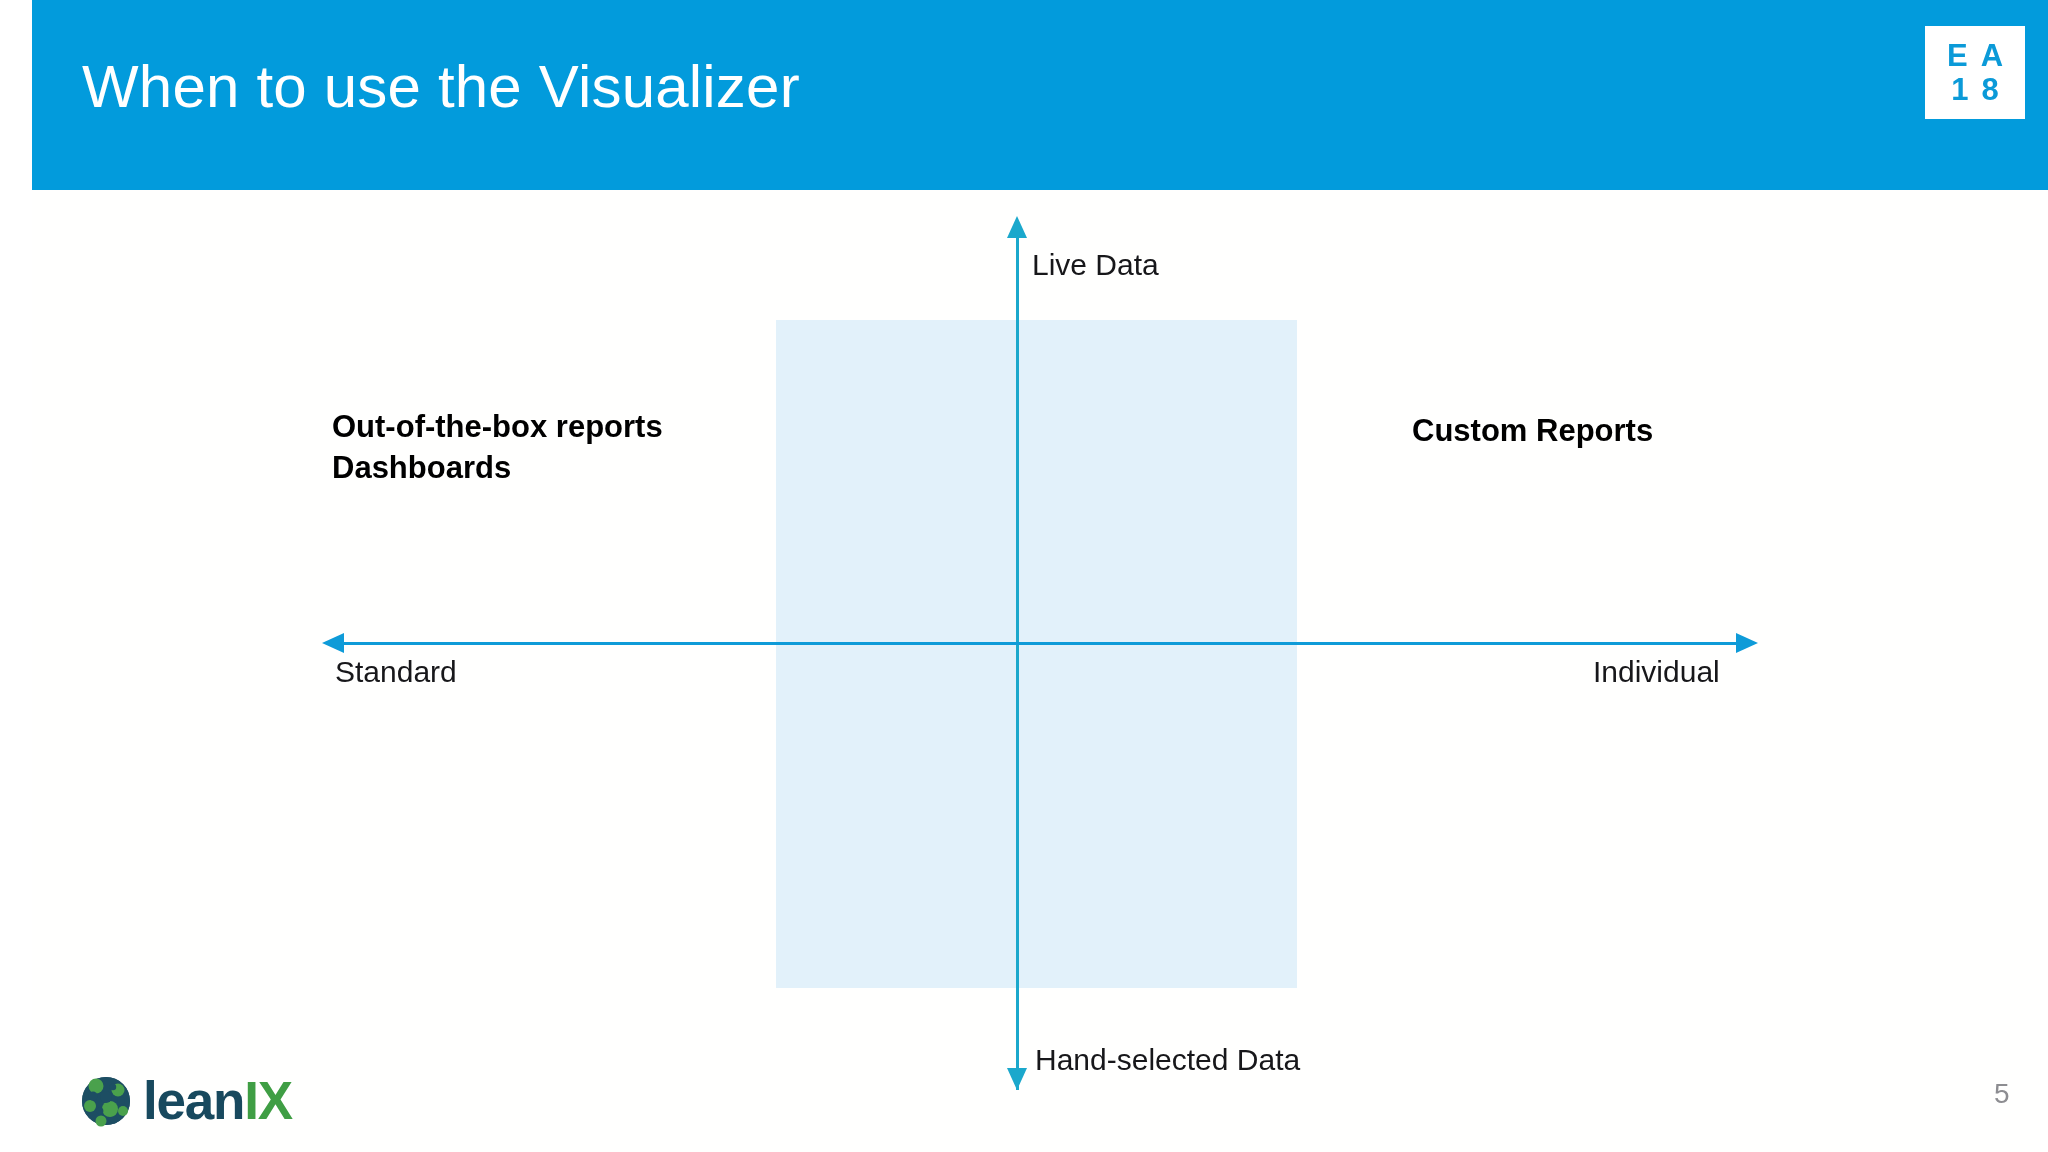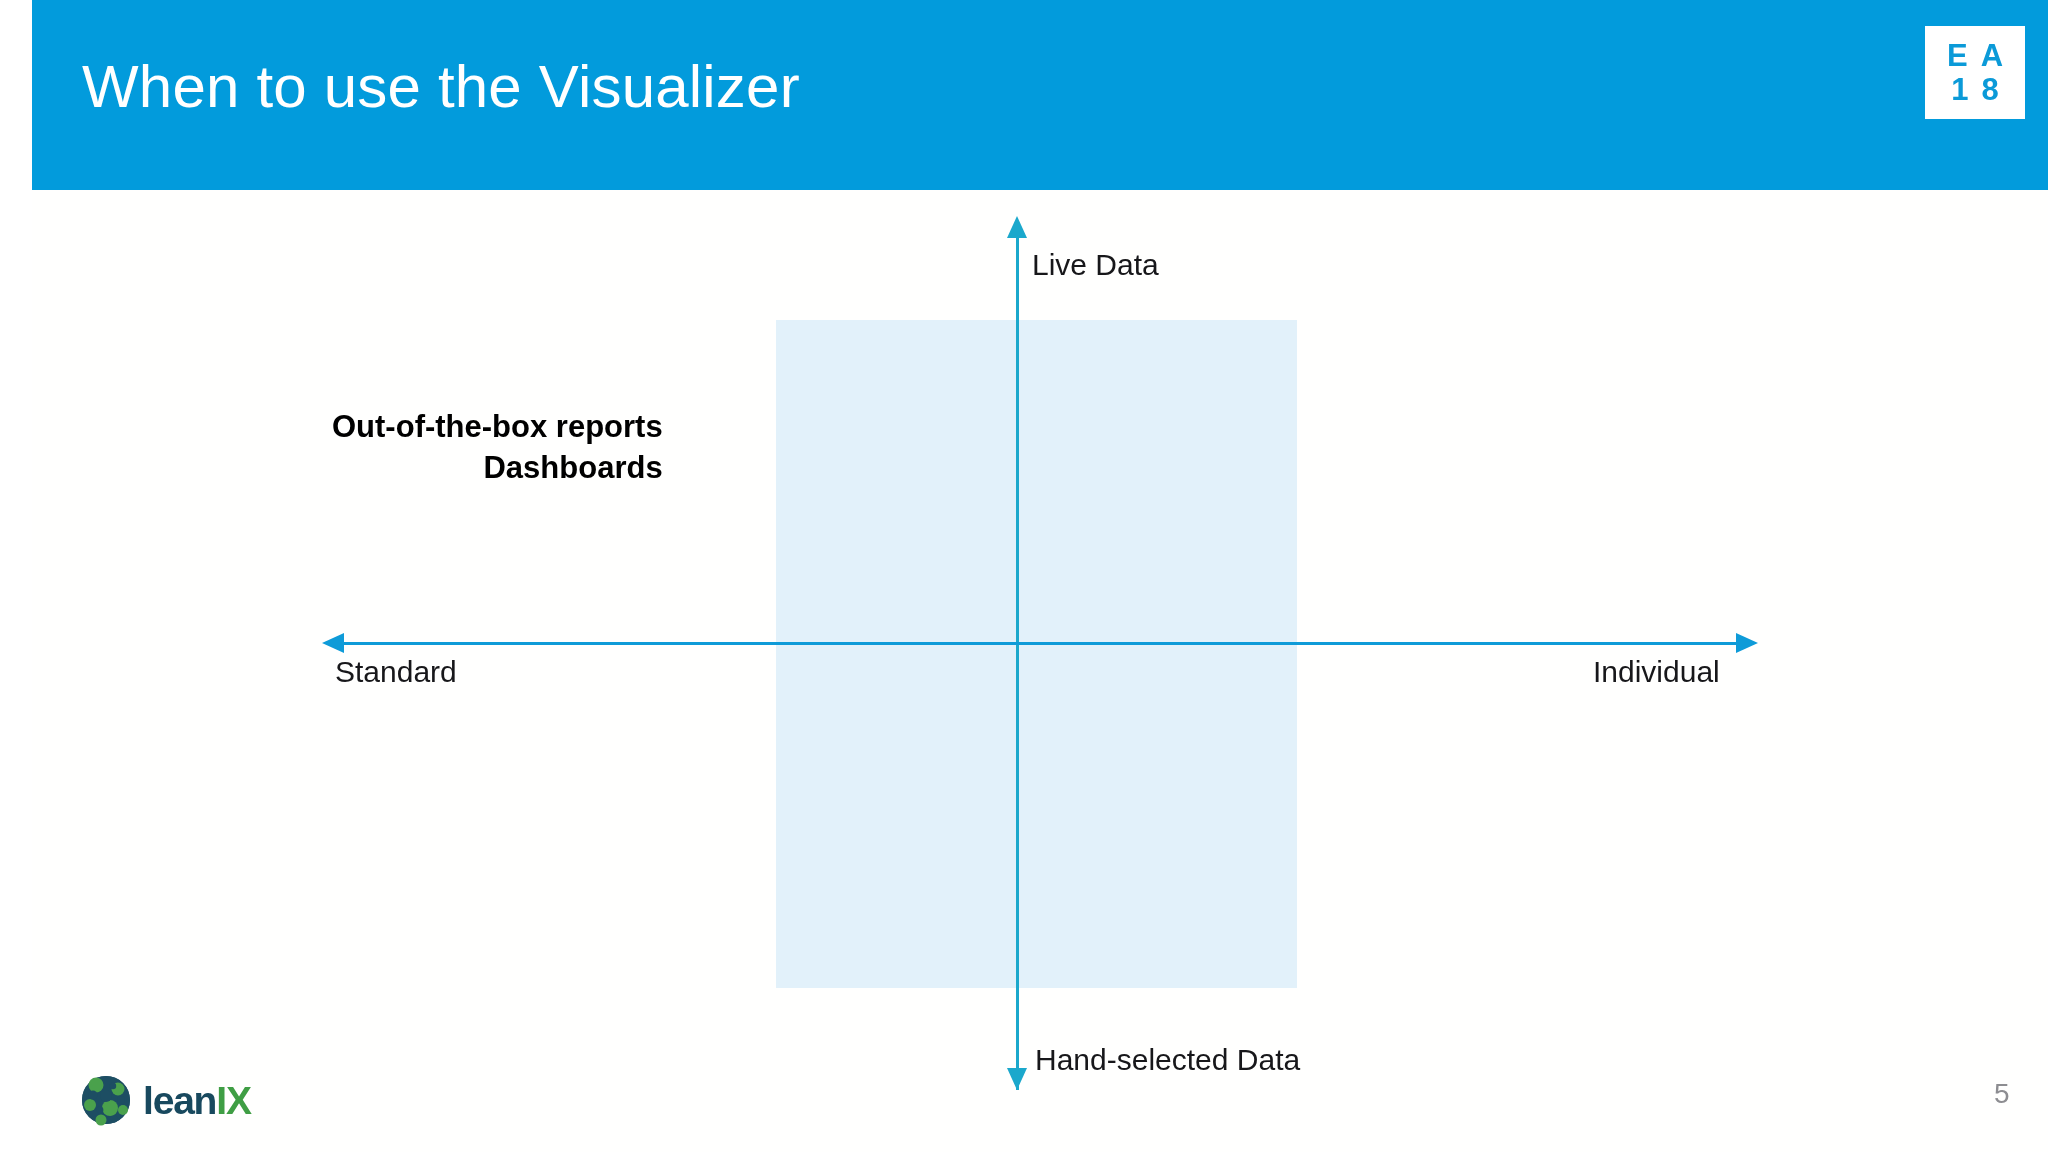--- a/index.html
+++ b/index.html
@@ -146,38 +146,37 @@
   #axis-label-right  { left: 1561px; top: 655px; text-align: right; }
 
   
   .quadrant-label {
     position: absolute;
     font-size: 31px;
     font-weight: 700;
     color: #000000;
     line-height: 1.32;
     white-space: nowrap;
-    text-align: right;
   }
   #quadrant-label-left   { left: 300px;  top: 407px; }
   #quadrant-label-center { left: 850px;  top: 411px; }
   #quadrant-label-right  { left: 1380px; top: 411px; }
   #quadrant-label-bottom { left: 888px;  top: 749px; }
 
   
   #leanix-logo {
     position: absolute;
     left: 48px;
     top: 1074px;
     display: flex;
     align-items: center;
     gap: 11px;
   }
   #leanix-wordmark {
-    font-size: 39px;
+    font-size: 53px;
     font-weight: 700;
     letter-spacing: -1.2px;
     line-height: 1;
   }
   #leanix-wordmark .wm-lean { color: #18495e; }
   #leanix-wordmark .wm-ix   { color: #3f9e44; }
 
   #page-number {
     position: absolute;
     left: 1962px;
@@ -223,20 +222,23 @@
   <div class="axis-label" id="axis-label-bottom">Hand-selected Data</div>
   <div class="axis-label" id="axis-label-left">Standard</div>
   <div class="axis-label" id="axis-label-right">Individual</div>
 
   <div class="quadrant-label" id="quadrant-label-left">
     <div>Out-of-the-box reports</div>
     <div>Dashboards</div>
   </div>
 
 
+  <div class="quadrant-label" id="quadrant-label-right">
+    <div>Custom Reports</div>
+  </div>
 
 
   <div id="leanix-logo">
     <svg width="52" height="52" viewBox="0 0 52 52">
       <circle cx="26" cy="26" r="24" fill="#1d4e63"></circle>
       <path d="M26 2a24 24 0 0 1 0 48 24 24 0 0 1 0-48z" fill="#1d4e63"></path>
       <circle cx="16" cy="11" r="7.5" fill="#4aa14c"></circle>
       <circle cx="38" cy="15" r="6.5" fill="#4aa14c"></circle>
       <circle cx="10" cy="31" r="6" fill="#4aa14c"></circle>
       <circle cx="30" cy="34" r="8" fill="#4aa14c"></circle>

